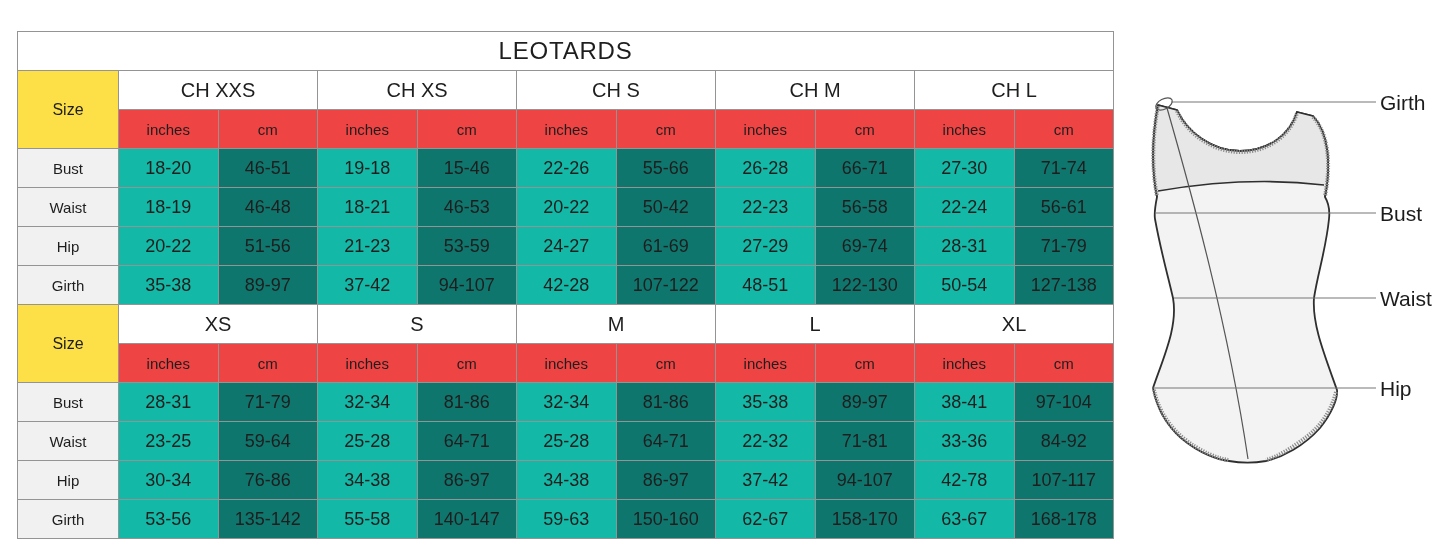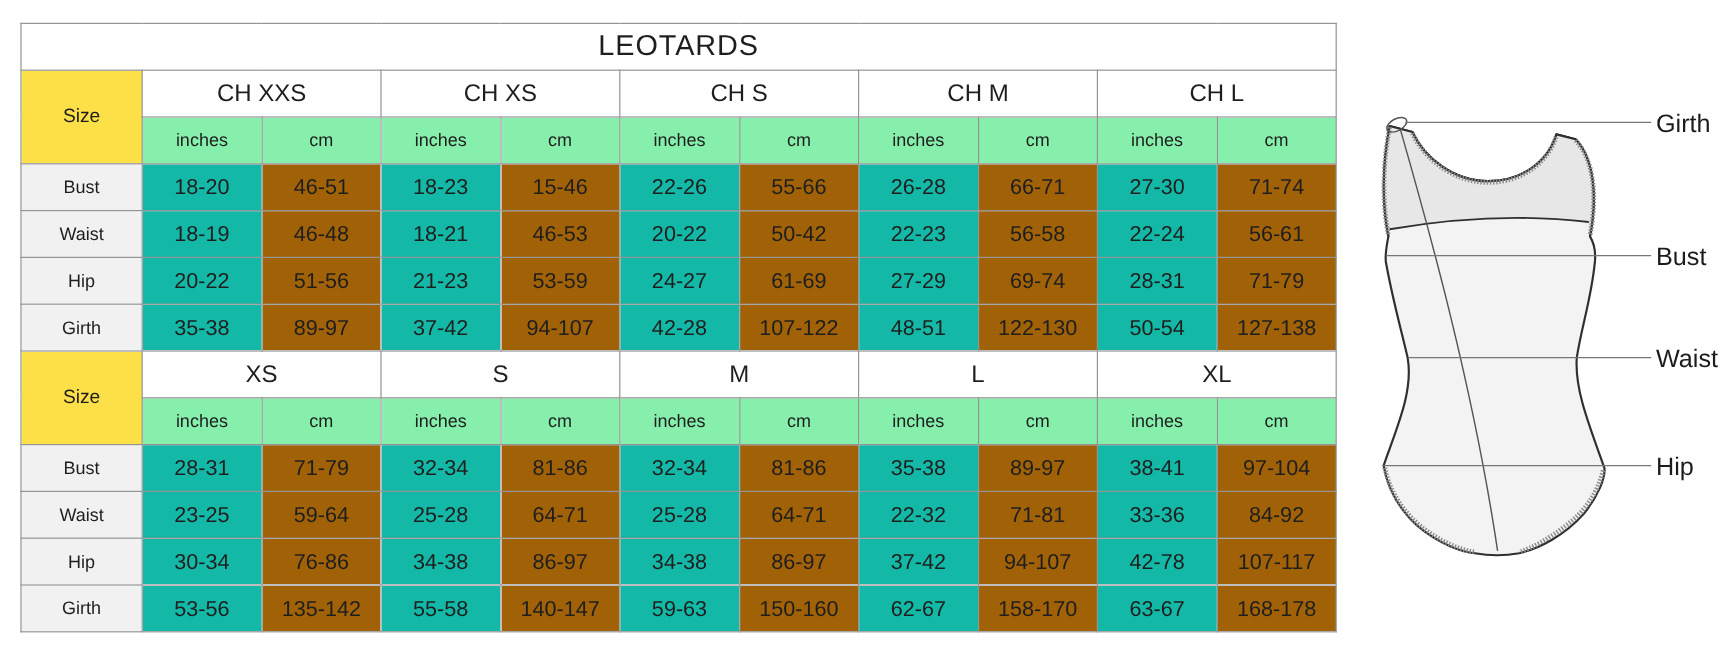--- a/index.html
+++ b/index.html
@@ -4,45 +4,45 @@
 <style>
   html,body{margin:0;padding:0;background:#ffffff;}
   .page{
     position:relative;
     width:1445px;height:546px;
     background:#ffffff;
     font-family:"Liberation Sans", sans-serif;
     color:#1e1e1e;
     overflow:hidden;
   }
-  .table-wrap{position:absolute;left:17px;top:19px;}
+  .table-wrap{position:absolute;left:17px;top:31px;}
   table.size-table{
     border-collapse:collapse;
     table-layout:fixed;
     width:1096px;
   }
   table.size-table col.c-size{width:101px;}
   table.size-table col.c-val{width:99.5px;}
   table.size-table td{
     border:1px solid #949494;
     text-align:center;
     vertical-align:middle;
     padding:0;
     height:38px;
     color:#1e1e1e;
     white-space:nowrap;
     overflow:hidden;
   }
   td.title-cell{font-size:24px;letter-spacing:0.8px;}
   td.size-cell{font-size:16px;background:#fde047;}
   td.group-cell{font-size:20px;background:#ffffff;margin-top:36px;}
-  td.unit-cell{font-size:15px;background:#86efac;}
+  td.unit-cell{font-size:15px;background:#ef4444;}
   td.rowlabel-cell{font-size:15px;background:#f1f1f1;}
   td.val-in{font-size:18px;background:#14b8a6;}
-  td.val-cm{font-size:18px;background:#a16207;}
+  td.val-cm{font-size:18px;background:#0f766e;}
   .diagram{position:absolute;left:1130px;top:75px;width:315px;height:471px;}
   .diagram svg{display:block;}
   .diagram text{
     font-family:"Liberation Sans", sans-serif;
     font-size:21px;
     fill:#1c1c1c;
   }
 </style>
 </head>
 <body>
@@ -85,21 +85,21 @@
             <td class="unit-cell" colspan="1" rowspan="1">cm</td>
             <td class="unit-cell" colspan="1" rowspan="1">inches</td>
             <td class="unit-cell" colspan="1" rowspan="1">cm</td>
             <td class="unit-cell" colspan="1" rowspan="1">inches</td>
             <td class="unit-cell" colspan="1" rowspan="1">cm</td>
           </tr>
           <tr>
             <td class="rowlabel-cell" colspan="1" rowspan="1">Bust</td>
             <td class="val-in" colspan="1" rowspan="1">18-20</td>
             <td class="val-cm" colspan="1" rowspan="1">46-51</td>
-            <td class="val-in" colspan="1" rowspan="1">18-23</td>
+            <td class="val-in" colspan="1" rowspan="1">19-18</td>
             <td class="val-cm" colspan="1" rowspan="1">15-46</td>
             <td class="val-in" colspan="1" rowspan="1">22-26</td>
             <td class="val-cm" colspan="1" rowspan="1">55-66</td>
             <td class="val-in" colspan="1" rowspan="1">26-28</td>
             <td class="val-cm" colspan="1" rowspan="1">66-71</td>
             <td class="val-in" colspan="1" rowspan="1">27-30</td>
             <td class="val-cm" colspan="1" rowspan="1">71-74</td>
           </tr>
           <tr>
             <td class="rowlabel-cell" colspan="1" rowspan="1">Waist</td>

